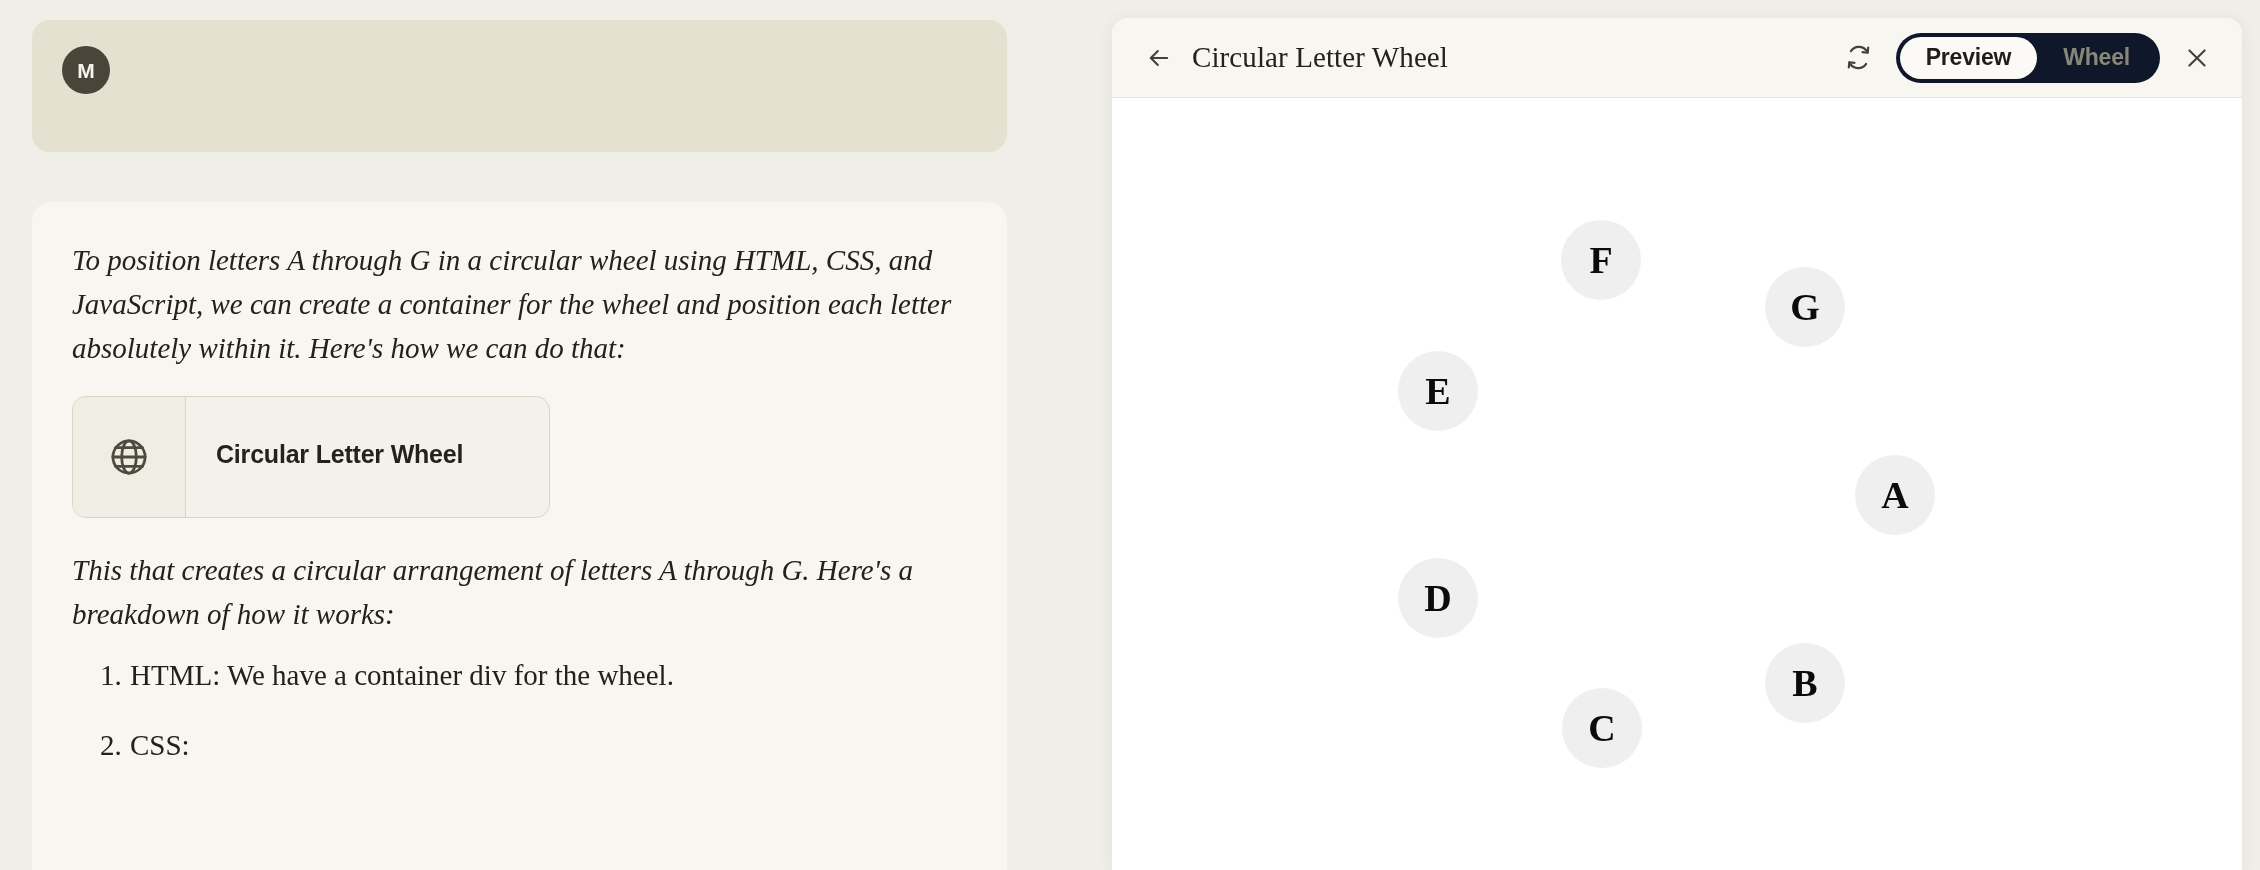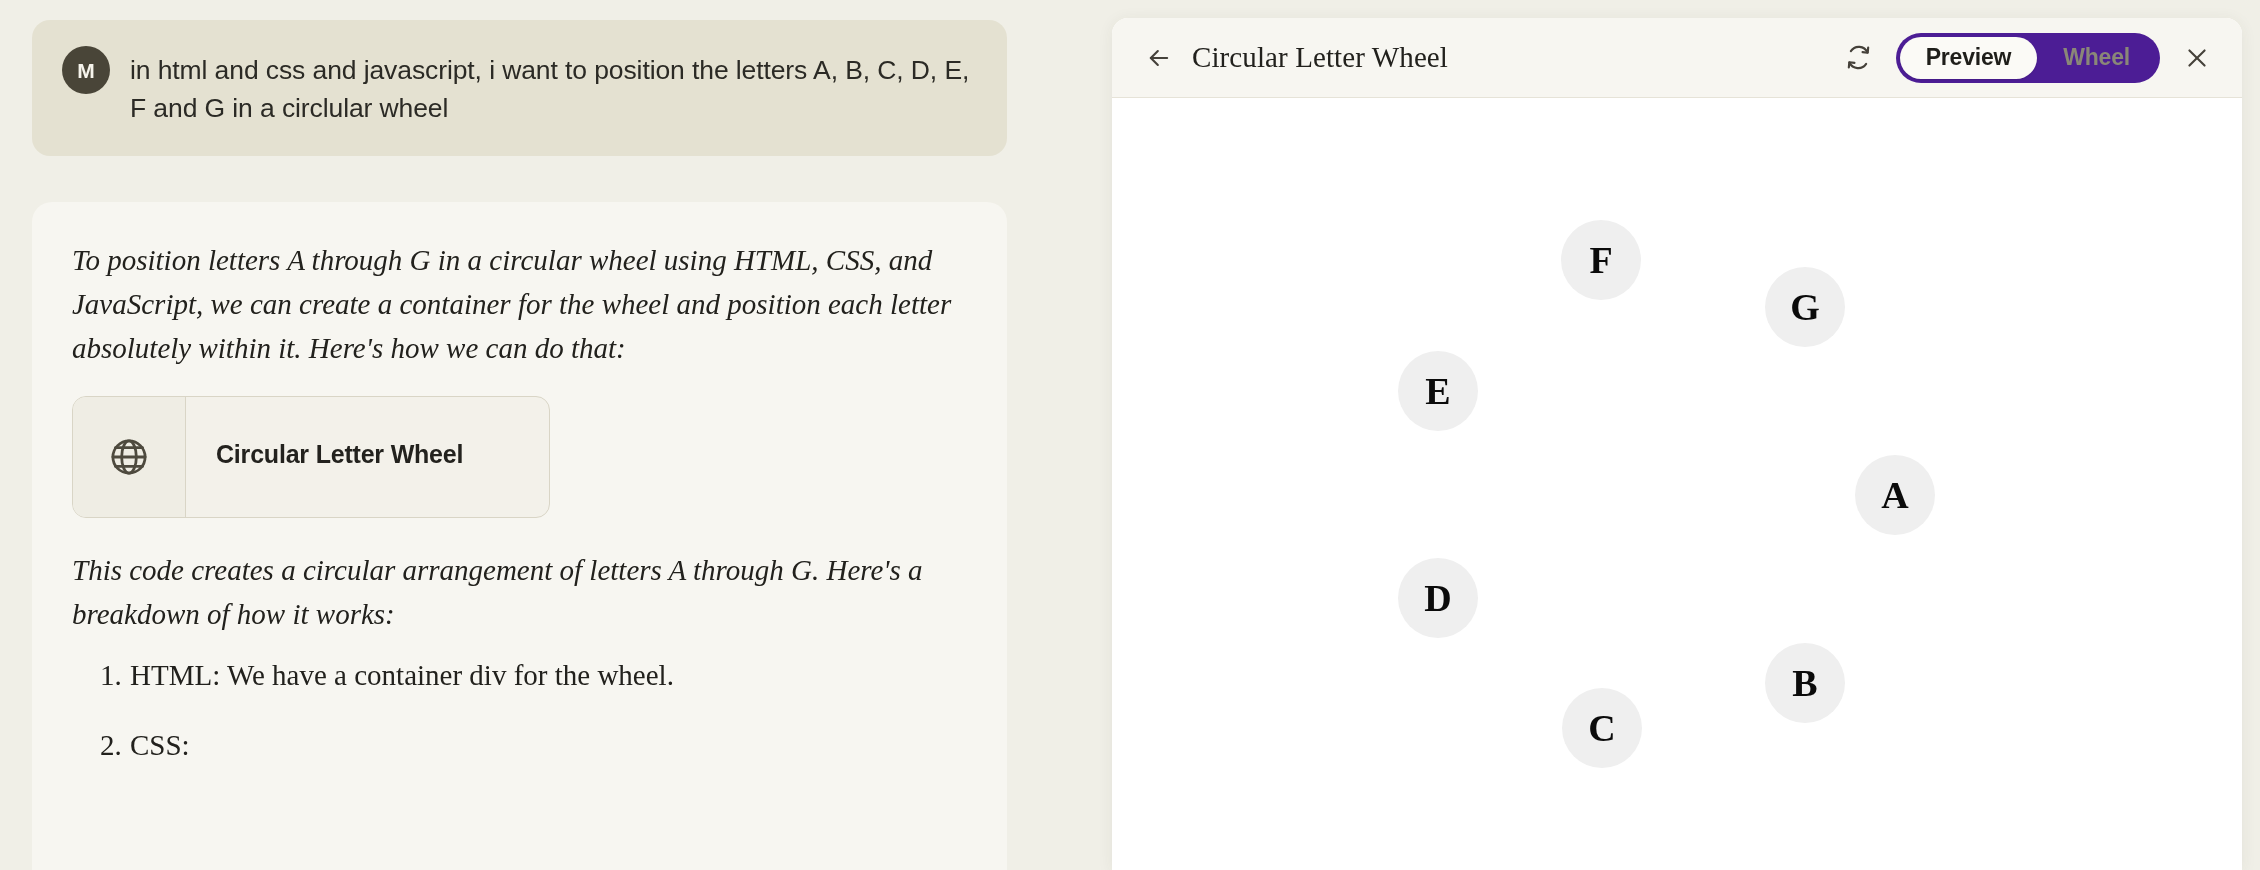--- a/index.html
+++ b/index.html
@@ -140,21 +140,21 @@
     font-size: 29px; color: #22211D;
     letter-spacing: 0.1px;
     white-space: nowrap;
   }
   .header-right {
     margin-left: auto;
     display: flex; align-items: center; gap: 14px;
   }
   .seg-toggle {
     display: flex; align-items: center;
-    background: #4c1d95;
+    background: #0f172a;
     border-radius: 999px;
     padding: 4px;
     height: 50px;
   }
   .seg {
     height: 42px;
     padding: 0 26px;
     border-radius: 999px;
     display: flex; align-items: center; justify-content: center;
     font-size: 23px; font-weight: 700;
@@ -190,42 +190,41 @@
 </style>
 </head>
 <body>
 
 <div class="app">
 
   <div class="chat-col">
 
     <div class="user-msg">
       <div class="avatar">M</div>
-      <div class="user-text">in html and css and javascript, i want to position the letters A, B, C, D, E, F and G in a circlular wheel</div>
     </div>
 
     <div class="assistant-msg">
       <p>To position letters A through G in a circular wheel using HTML, CSS, and JavaScript, we can create a container for the wheel and position each letter absolutely within it. Here's how we can do that:</p>
 
       <div class="artifact-card">
         <div class="artifact-icon-cell">
           <svg viewBox="0 0 24 24" fill="none" stroke="#4E4A3E" stroke-width="1.6" stroke-linecap="round" stroke-linejoin="round">
             <circle cx="12" cy="12" r="9.2"></circle>
             <ellipse cx="12" cy="12" rx="4.2" ry="9.2"></ellipse>
             <line x1="2.8" y1="12" x2="21.2" y2="12"></line>
             <line x1="4.3" y1="6.6" x2="19.7" y2="6.6"></line>
             <line x1="4.3" y1="17.4" x2="19.7" y2="17.4"></line>
           </svg>
         </div>
         <div class="artifact-body">
           <div class="artifact-title">Circular Letter Wheel</div>
         </div>
       </div>
 
-      <p>This code creates a circular arrangement of letters A through G. Here's a breakdown of how it works:</p>
+      <p>This that creates a circular arrangement of letters A through G. Here's a breakdown of how it works:</p>
 
       <ol>
         <li>HTML: We have a container div for the wheel.</li>
         <li>
           <span>CSS:</span>
         </li>
       </ol>
     </div>
   </div>
 

